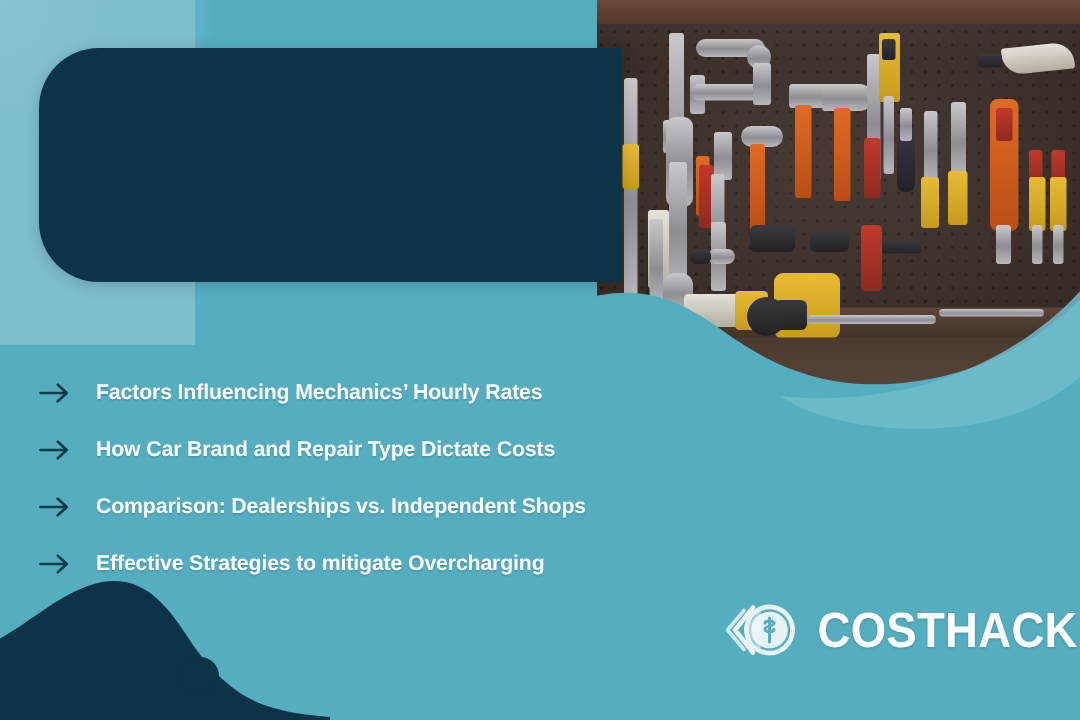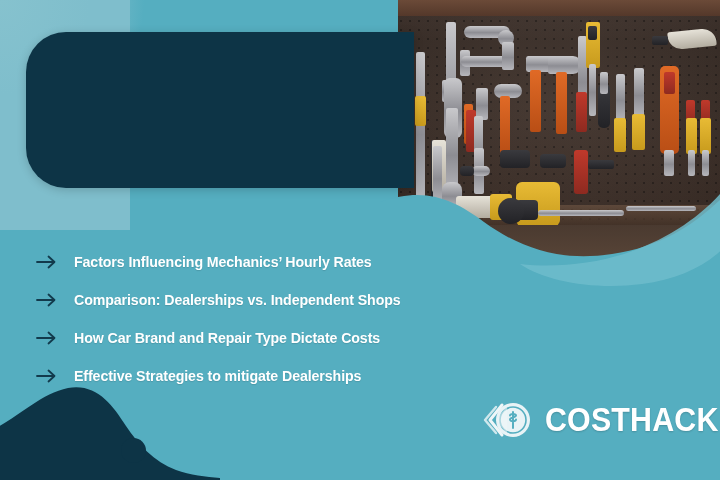--- a/index.html
+++ b/index.html
@@ -136,21 +136,21 @@
     font-stretch: condensed;
     transform: scaleX(0.93);
     transform-origin: left center;
     text-shadow: 0 1px 2px rgba(0,0,0,0.35);
   }
   .title-line.accent { color: #e8a33d; }
 
   
   .bullets {
     position: absolute;
-    left: 36px;
+    left: 26px;
     top: 243px;
     width: 540px;
   }
   .bullet {
     display: flex;
     align-items: center;
     height: 38px;
     gap: 16px;
   }
   .bullet-arrow {
@@ -319,37 +319,37 @@
           </svg>
       </span>
       <span class="bullet-text">Factors Influencing Mechanics’ Hourly Rates</span>
     </div>
     <div class="bullet">
       <span class="bullet-arrow">
         <svg width="22" height="16" viewBox="0 0 22 16">
             <path d="M1 8 H18 M12.5 2.5 L18.5 8 L12.5 13.5" fill="none" stroke="currentColor" stroke-width="1.8" stroke-linecap="round" stroke-linejoin="round"></path>
           </svg>
       </span>
+      <span class="bullet-text">How Car Brand and Repair Type Dictate Costs</span>
+    </div>
+    <div class="bullet">
+      <span class="bullet-arrow">
+        <svg width="22" height="16" viewBox="0 0 22 16">
+            <path d="M1 8 H18 M12.5 2.5 L18.5 8 L12.5 13.5" fill="none" stroke="currentColor" stroke-width="1.8" stroke-linecap="round" stroke-linejoin="round"></path>
+          </svg>
+      </span>
       <span class="bullet-text">Comparison: Dealerships vs. Independent Shops</span>
     </div>
     <div class="bullet">
       <span class="bullet-arrow">
         <svg width="22" height="16" viewBox="0 0 22 16">
             <path d="M1 8 H18 M12.5 2.5 L18.5 8 L12.5 13.5" fill="none" stroke="currentColor" stroke-width="1.8" stroke-linecap="round" stroke-linejoin="round"></path>
           </svg>
       </span>
-      <span class="bullet-text">How Car Brand and Repair Type Dictate Costs</span>
-    </div>
-    <div class="bullet">
-      <span class="bullet-arrow">
-        <svg width="22" height="16" viewBox="0 0 22 16">
-            <path d="M1 8 H18 M12.5 2.5 L18.5 8 L12.5 13.5" fill="none" stroke="currentColor" stroke-width="1.8" stroke-linecap="round" stroke-linejoin="round"></path>
-          </svg>
-      </span>
-      <span class="bullet-text">Effective Strategies to mitigate Dealerships</span>
+      <span class="bullet-text">Effective Strategies to mitigate Overcharging</span>
     </div>
   </div>
 
   <svg class="blob" viewBox="0 0 230 110" preserveAspectRatio="none">
     <path d="M0,60 C24,52 48,24 78,18 C106,13 122,34 136,56 C148,74 164,92 186,100 C200,105 216,107 230,108 L230,110 L0,110 Z" fill="#0d3446"></path>
   </svg>
   <div class="blob-dot"></div>
 
   <div class="logo">
     <svg class="logo-mark" viewBox="0 0 56 48">

